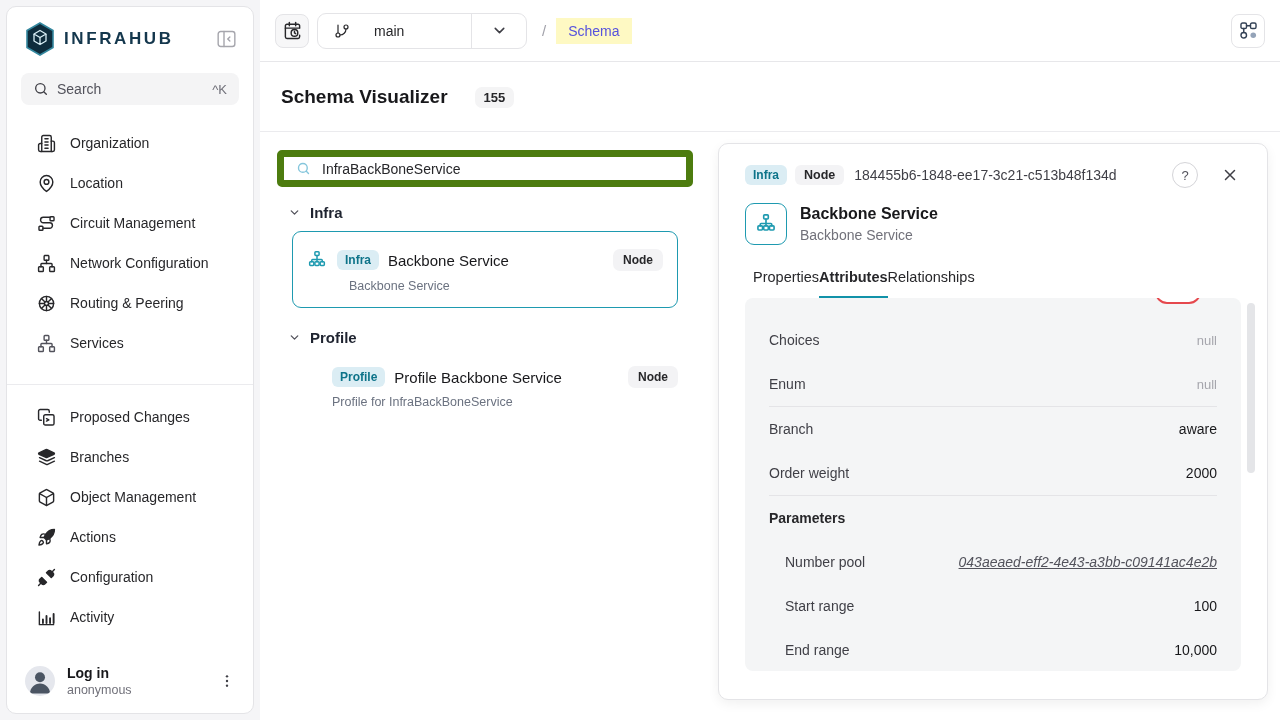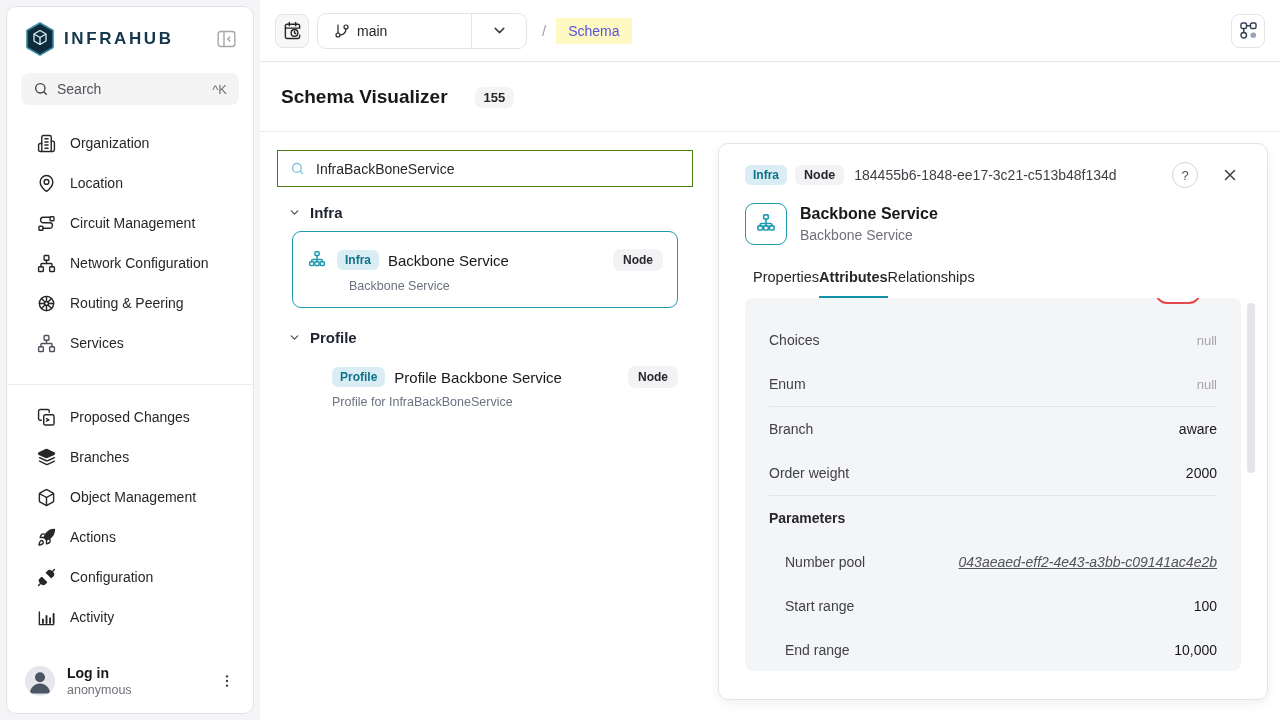--- a/index.html
+++ b/index.html
@@ -45,21 +45,21 @@
   .main { position:absolute; left:260px; top:0; right:0; bottom:0; background:#fff; }
   .topbar { height:62px; border-bottom:1px solid #e7e7ea; display:flex; align-items:center; padding:0 15px; }
   .icon-btn {
     width:34px; height:34px; border:1px solid #e4e4e7; border-radius:8px;
     display:flex; align-items:center; justify-content:center; cursor:pointer; background:#f7f7f8;
   }
   .branch-select {
     margin-left:8px; height:36px; border:1px solid #e4e4e7; border-radius:9px;
     display:flex; align-items:center; background:#fff; cursor:pointer;
   }
-  .branch-left { display:flex; align-items:center; gap:7px; padding:0 16px; width:153px; }
+  .branch-left { display:flex; align-items:center; gap:24px; padding:0 16px; width:153px; }
   .branch-name { color:#27272a; }
   .branch-div { width:1px; align-self:stretch; background:#e4e4e7; }
   .branch-caret { width:54px; display:flex; align-items:center; justify-content:center; }
   .crumb-sep { margin-left:15px; color:#a1a1aa; font-size:15px; }
   .crumb-pill {
     margin-left:10px; background:#fef9c3; color:#5652dd; padding:5px 12px;
     border-radius:0; font-size:14px; cursor:pointer;
   }
   .graph-btn { margin-left:auto; background:#fff; }
 
@@ -68,21 +68,21 @@
   .page-title { font-size:19px; font-weight:bold; color:#18181b; }
   .count-badge {
     background:#f4f4f5; border-radius:7px; padding:3px 9px; font-size:13px;
     font-weight:bold; color:#27272a;
   }
   .head-divider { position:absolute; top:69px; left:0; right:0; border-top:1px solid #ebebee; }
 
   
   .left-col { position:absolute; left:17px; top:88px; width:416px; }
   .schema-search {
-    height:37px; border:1px solid #4d7c0f; border-radius:0; background:#fff;
+    height:37px; border:7px solid #4d7c0f; border-radius:5px; background:#fff;
     display:flex; align-items:center; padding:0 12px;
   }
   .schema-search input {
     border:none; outline:none; background:transparent; margin-left:9px; flex:1;
     font-family:"Liberation Sans", sans-serif; font-size:14px; color:#27272a;
   }
   .group-head { display:flex; align-items:center; gap:9px; margin:17px 0 10px 11px; cursor:pointer; }
   .group-label { font-weight:bold; font-size:15px; color:#1f2430; }
   .result-card {
     margin-left:15px; width:386px; border:1.5px solid #1e9ab0; border-radius:9px;

